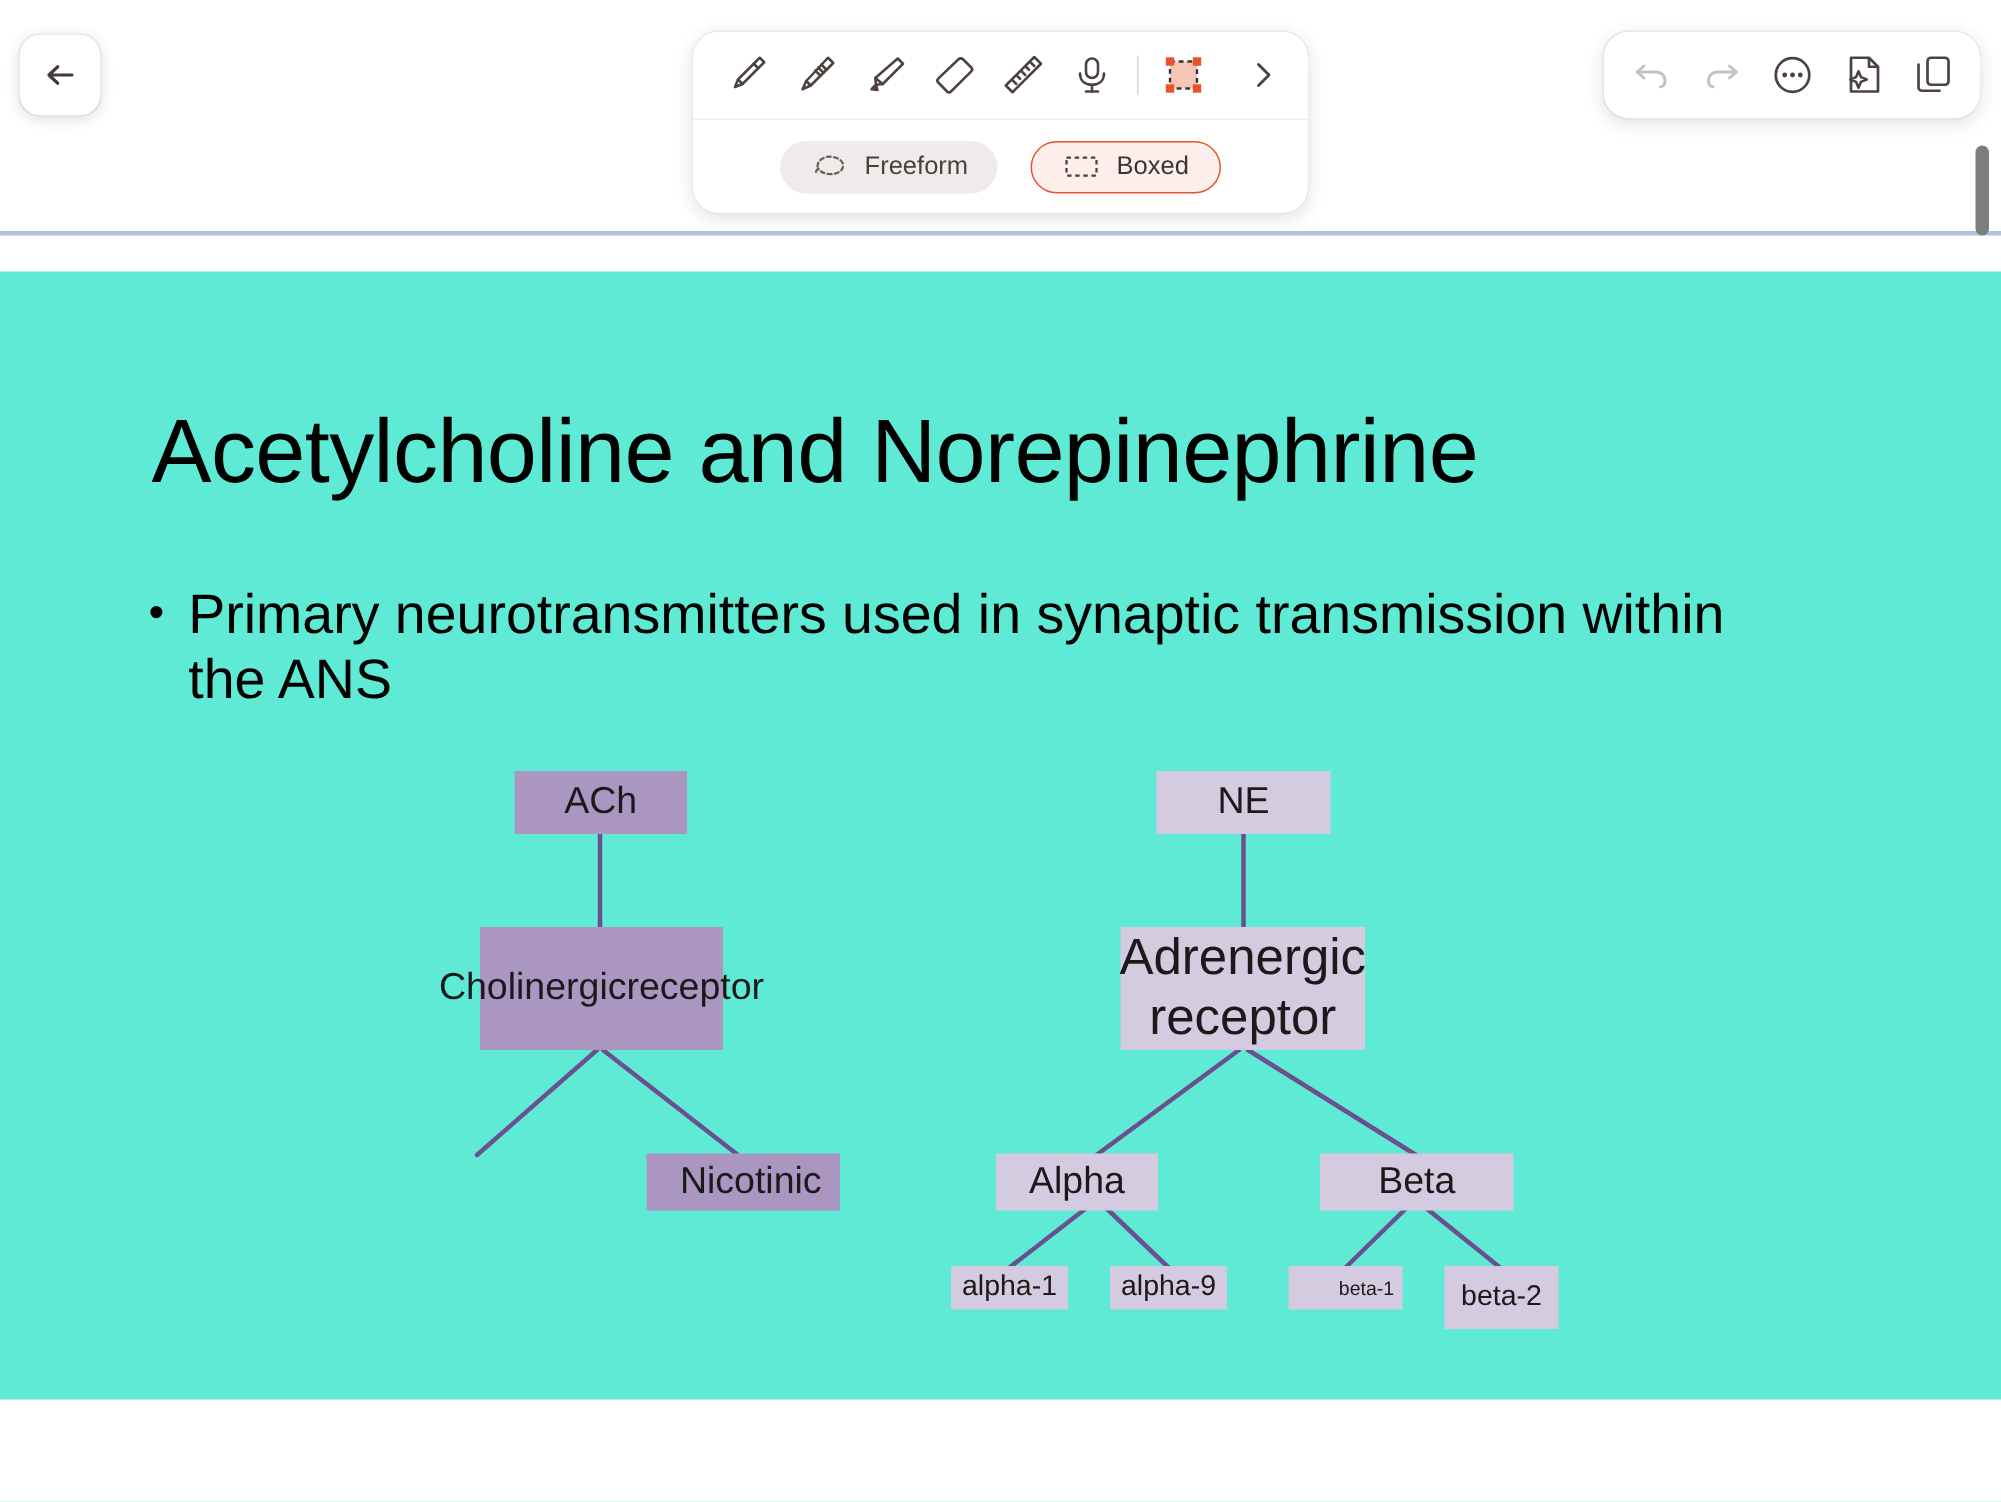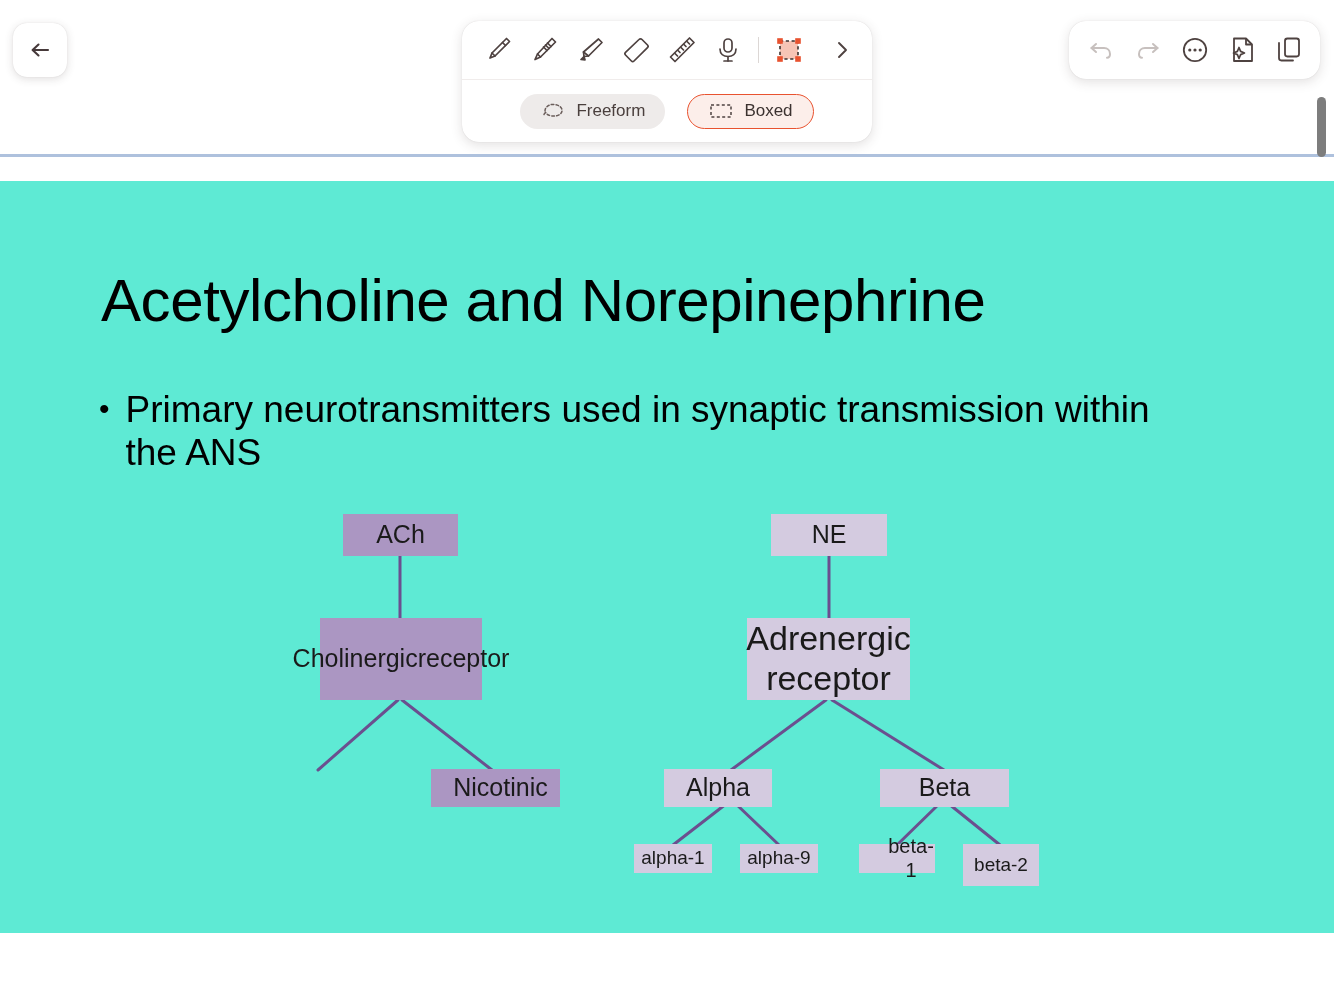--- a/index.html
+++ b/index.html
@@ -435,21 +435,21 @@
   </div>
 
   <div class="node light" style="left:634px; top:663px; width:78px; height:29px; font-size:19px;">
     <span>alpha-1</span>
   </div>
 
   <div class="node light" style="left:740px; top:663px; width:78px; height:29px; font-size:19px;">
     <span>alpha-9</span>
   </div>
 
-  <div class="node light" style="left:859px; top:663px; width:76px; height:29px; font-size:20px;padding-left:28px;">
+  <div class="node light" style="left:859px; top:663px; width:76px; height:29px; font-size:13px;padding-left:28px;">
     <span>beta-1</span>
   </div>
 
   <div class="node light" style="left:963px; top:663px; width:76px; height:42px; font-size:19px;">
     <span>beta-2</span>
   </div>
 
 </div>
 
 </body></html>

